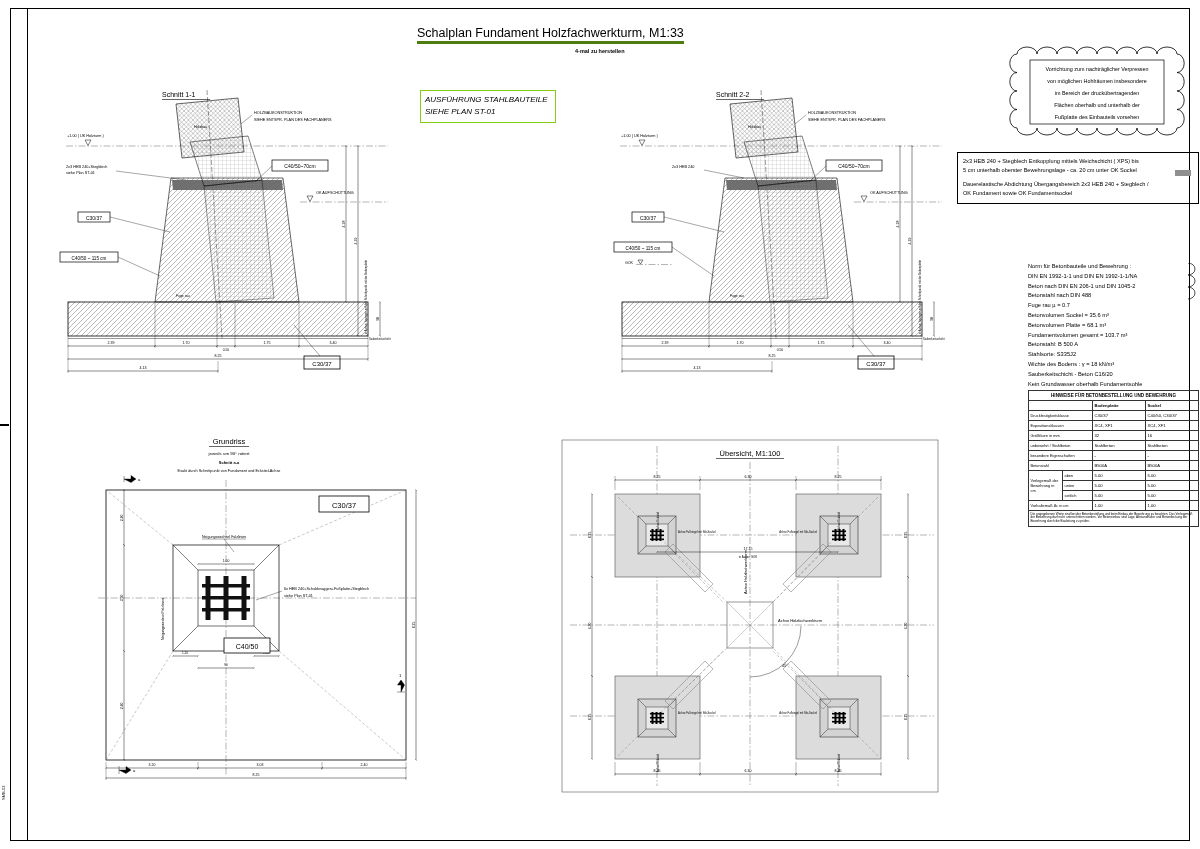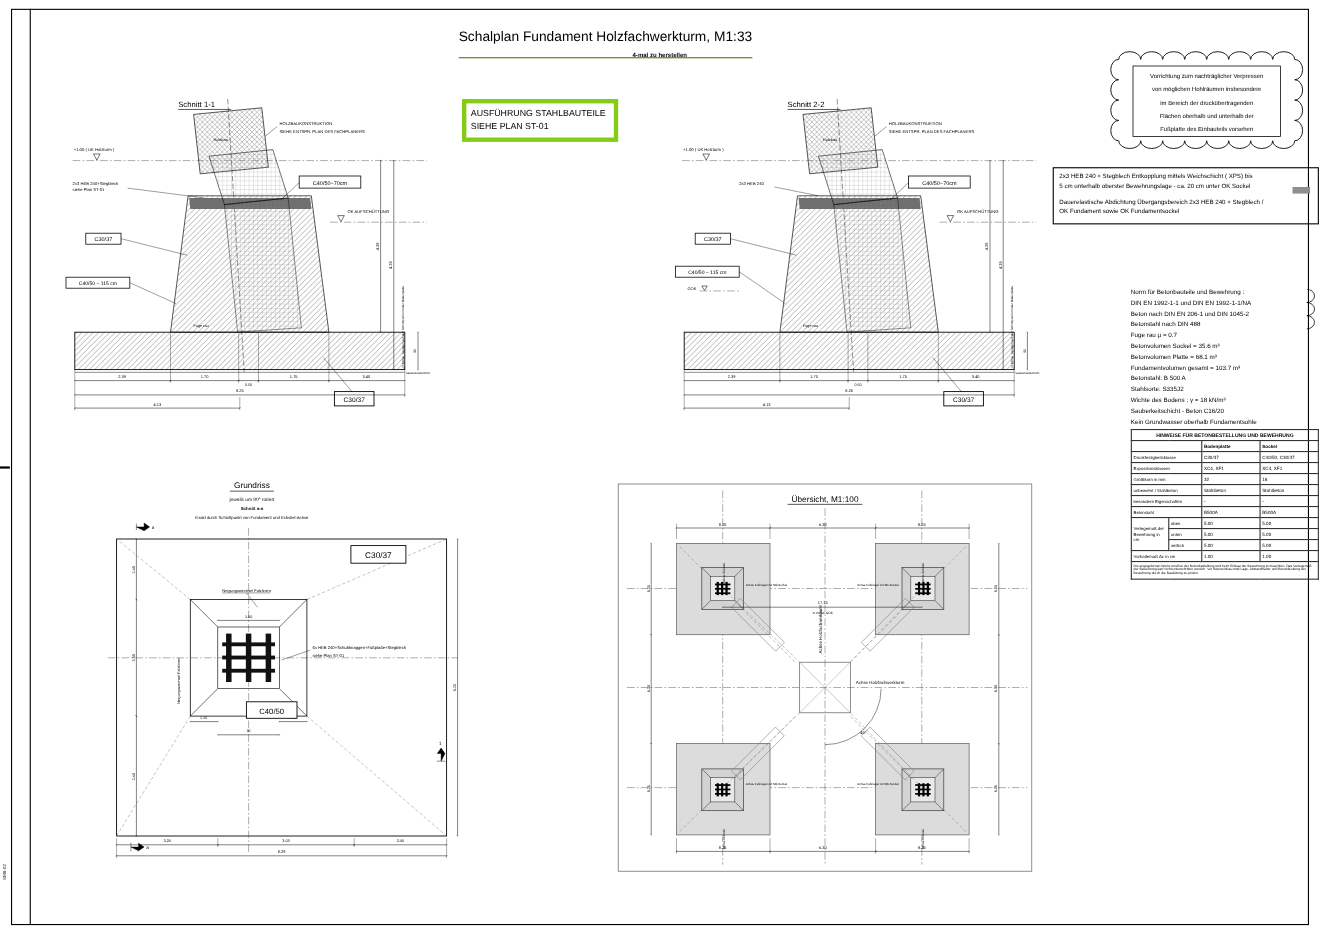--- a/index.html
+++ b/index.html
@@ -5,24 +5,24 @@
   html,body{margin:0;padding:0;background:#fff;}
   .sheet{position:relative;width:1200px;height:849px;background:#fff;color:#000;
          font-family:"Liberation Sans",sans-serif;overflow:hidden;}
   .abs{position:absolute;}
   .frame{position:absolute;left:10px;top:8px;right:10px;bottom:8px;border:1px solid #000;}
   .margin-line{position:absolute;left:27px;top:8px;bottom:8px;width:1px;background:#000;}
   .fold-tick{position:absolute;left:0;top:424px;width:9px;height:2px;background:#000;}
   .sheet-code{position:absolute;left:1px;top:800px;font-size:4px;color:#222;
               transform:rotate(-90deg);transform-origin:left top;}
   .page-title{position:absolute;left:417px;top:26px;font-size:12.5px;
-              border-bottom:1px solid #4d7c0f;padding-bottom:12px;white-space:nowrap;}
+              border-bottom:3px solid #4d7c0f;padding-bottom:1px;white-space:nowrap;}
   .page-subtitle{position:absolute;left:575px;top:48px;font-size:5.5px;font-weight:bold;}
-  .steel-box{position:absolute;left:420px;top:90px;width:126px;border:4px solid #84cc16;
-             padding:3px 4px;font-size:8px;line-height:1.55;white-space:nowrap;}
+  .steel-box{position:absolute;left:420px;top:90px;width:126px;border:1px solid #84cc16;
+             padding:3px 4px;font-size:8px;line-height:1.55;white-space:nowrap;font-style:italic;}
   .coupling-note{position:absolute;left:957px;top:152px;width:230px;border:1px solid #000;
                  padding:4px 5px 5px 5px;font-size:5.6px;line-height:1.6;}
   .coupling-note .swatch{position:absolute;right:7px;top:17px;width:16px;height:6px;}
   .coupling-note p{margin:0;}
   .coupling-note p.gap{margin-top:5px;}
   .norm-notes{position:absolute;left:1028px;top:262px;width:172px;font-size:5.7px;line-height:9.8px;}
   .norm-notes div{white-space:nowrap;}
   table.ct{position:absolute;left:1028px;top:390px;width:170px;border-collapse:collapse;
            font-size:4.2px;table-layout:fixed;}
   table.ct td,table.ct th{border:1px solid #333;padding:0.5px 1.5px;vertical-align:middle;

